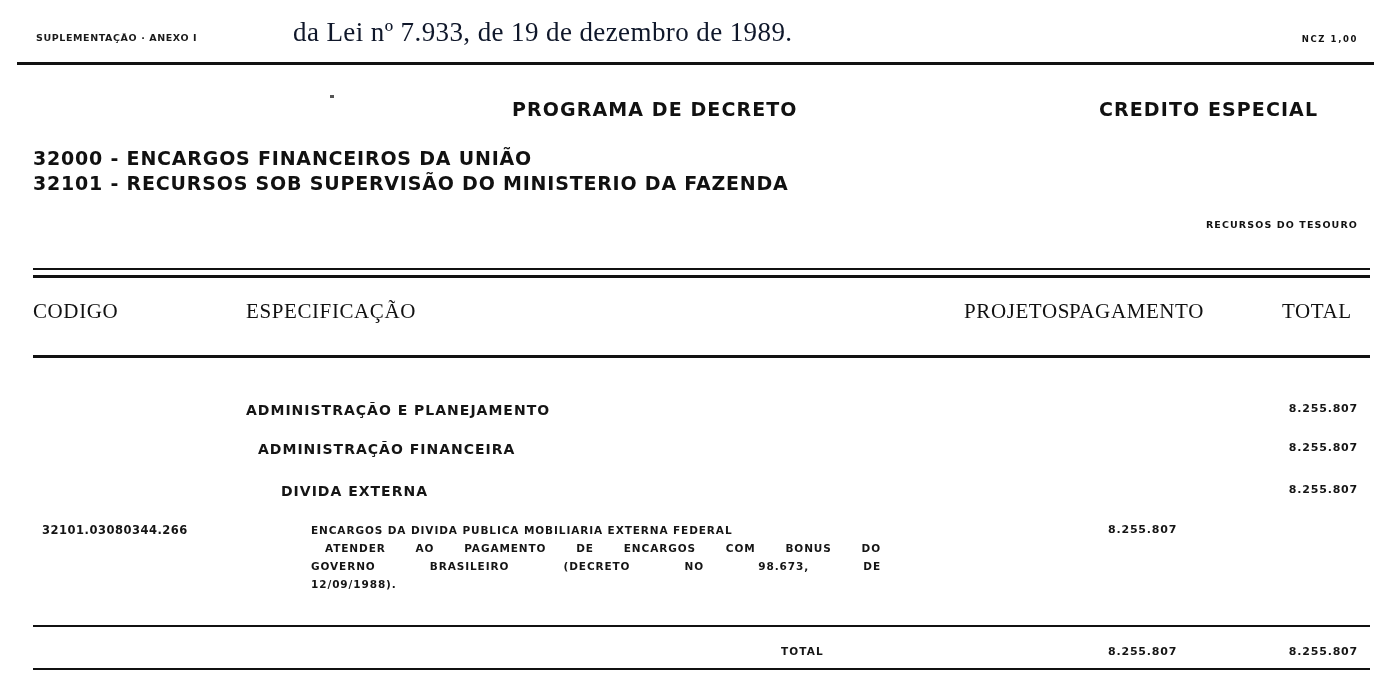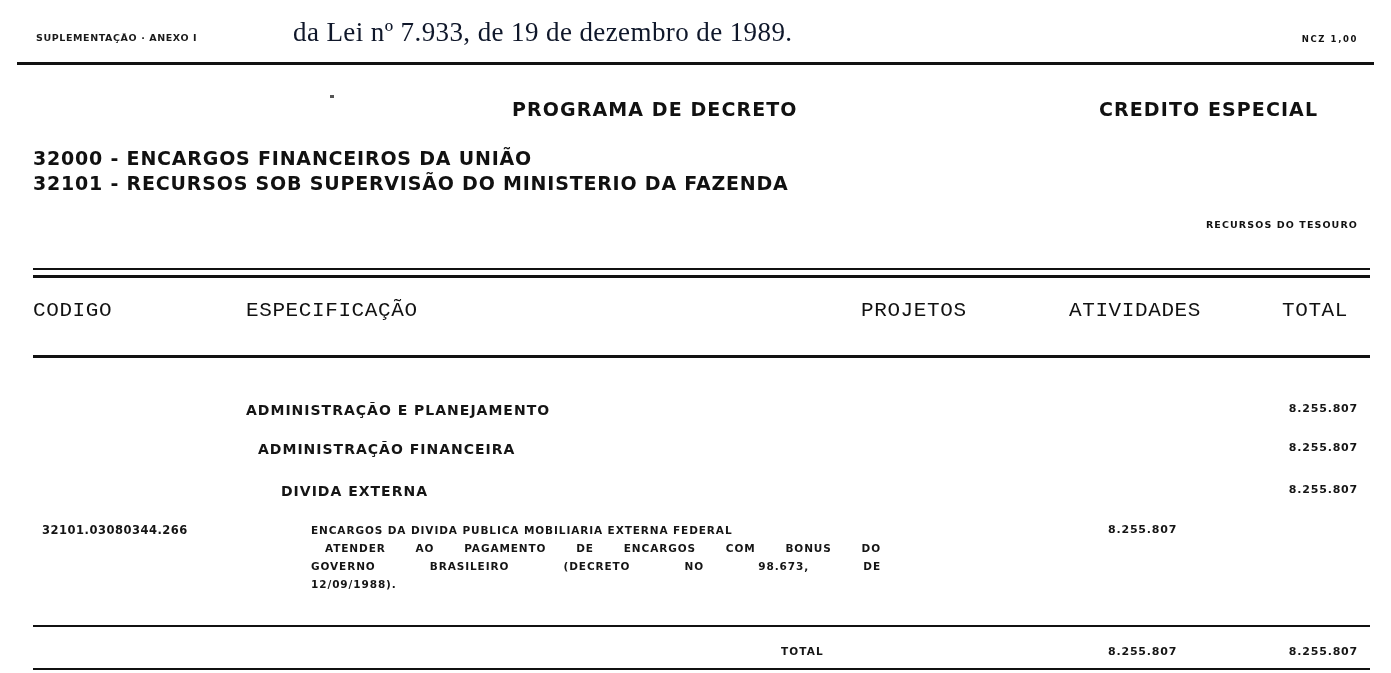--- a/index.html
+++ b/index.html
@@ -115,26 +115,26 @@
     font-family: "DejaVu Sans", sans-serif;
     white-space: nowrap;
   }
 
   
   .col-head {
     position: absolute;
     top: 299px;
     font-size: 21px;
     letter-spacing: 0.6px;
-    font-family: Liberation Mono, monospace;
+    font-family: Liberation Serif, serif;
     white-space: nowrap;
   }
   .ch-codigo { left: 33px; }
   .ch-espec { left: 246px; }
-  .ch-projetos { left: 861px; }
+  .ch-projetos { left: 964px; }
   .ch-atividades { left: 1069px; }
   .ch-total { left: 1282px; }
 
   
   .body-rows {
     position: absolute;
     left: 0;
     top: 0;
     width: 1391px;
     height: 673px;
@@ -272,21 +272,21 @@
   </div>
 
   <div class="recursos">RECURSOS DO TESOURO</div>
 
   <div class="rule rule-2a"></div>
   <div class="rule rule-2b"></div>
 
   <div class="col-head ch-codigo">CODIGO</div>
   <div class="col-head ch-espec">ESPECIFICAÇÃO</div>
   <div class="col-head ch-projetos">PROJETOS</div>
-  <div class="col-head ch-atividades">ATIVIDADES</div>
+  <div class="col-head ch-atividades">PAGAMENTO</div>
   <div class="col-head ch-total">TOTAL</div>
 
   <div class="rule rule-3"></div>
 
   <div class="body-rows">
 
     <div class="row-fn fn-1">ADMINISTRAÇÃO E PLANEJAMENTO</div>
     <div class="amount fn-1-amt">8.255.807</div>
 
     <div class="row-fn fn-2">ADMINISTRAÇÃO FINANCEIRA</div>

